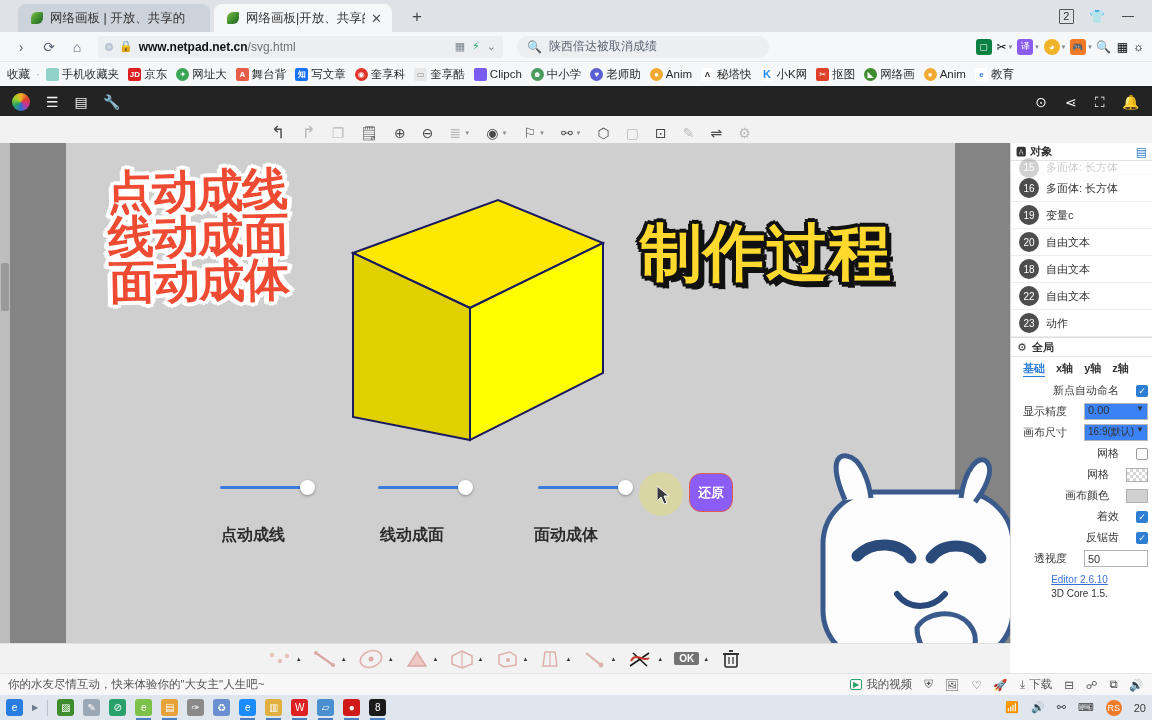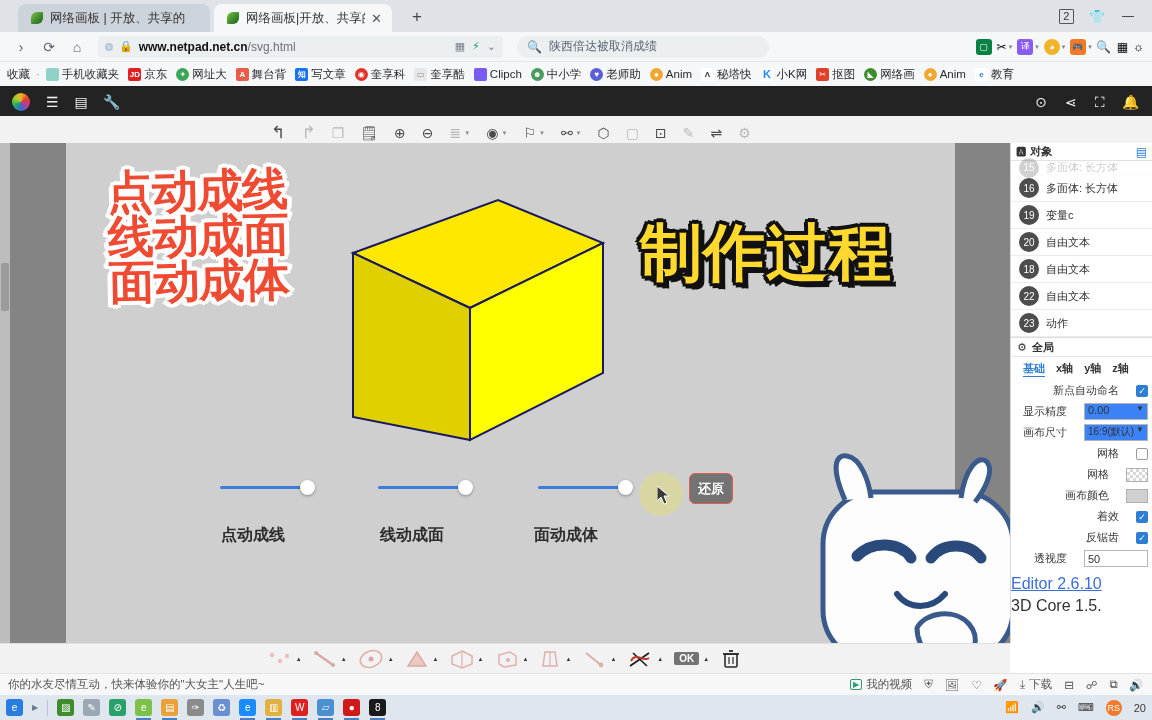--- a/index.html
+++ b/index.html
@@ -127,22 +127,22 @@
 
   
   .slider-row { position:absolute; top:480px; left:0; width:1010px; height:70px; }
   .sl { position:absolute; }
   .sl .track { position:absolute; top:6px; height:3px; background:#3b7ddd; border-radius:2px; }
   .sl .knob  { position:absolute; top:0; width:15px; height:15px; border-radius:50%;
                background:#fff; box-shadow:0 1px 3px rgba(0,0,0,.35); }
   .sl-label { position:absolute; top:45px; font-weight:bold; font-size:16px; color:#2c2c2c;
               font-family:"DejaVu Sans","Liberation Sans",sans-serif; }
   .reset-btn {
-    position:absolute; left:689px; top:473px; width:44px; height:31px;
-    background:#737373; border:1px solid #e05d52; border-radius:6px;
+    position:absolute; left:689px; top:473px; width:44px; height:39px;
+    background:#8b5cf6; border:1px solid #e05d52; border-radius:12px;
     color:#fff; font-size:13px; font-weight:bold; display:flex;
     align-items:center; justify-content:center;
     font-family:"DejaVu Sans","Liberation Sans",sans-serif;
   }
   .cursor-halo { position:absolute; left:639px; top:466px; width:44px;height:44px;border-radius:50%;
                  background:#d9d79a; opacity:.85; }
 
   
   .mascot { position:absolute; left:805px; top:452px; }
 
@@ -175,21 +175,21 @@
          display:flex;align-items:flex-start;padding:0 3px;flex:0 0 64px;}
   .sel .cv{margin-left:auto;font-size:8px;}
   .inp { width:64px;height:17px;border:1px solid #b5b5b5;background:#fff;font-size:11px;
          display:flex;align-items:center;padding:0 3px;flex:0 0 64px;}
   .swatch { width:22px;height:14px;border:1px solid #b0b0b0;flex:0 0 22px;}
   .swatch.checker{background:
       linear-gradient(45deg,#d8d8d8 25%,transparent 25%,transparent 75%,#d8d8d8 75%),
       linear-gradient(45deg,#d8d8d8 25%,transparent 25%,transparent 75%,#d8d8d8 75%);
       background-size:6px 6px; background-position:0 0,3px 3px; background-color:#fff;}
   .swatch.grey{background:#d0d0d0;}
-  .ver { text-align:left; padding:4px 4px 0 0; font-size:16px; line-height:1.35;}
+  .ver { text-align:center; padding:4px 4px 0 0; font-size:10px; line-height:1.35;}
   .ver a { color:#3a6fd8; text-decoration:underline;}
 
   
   .bottombar { position:absolute; left:0; top:643px; width:1010px; height:30px;
                background:#f2f2f2; display:flex; align-items:center; justify-content:center; gap:11px;
                border-top:1px solid #e0e0e0;}
   .bt { display:flex; align-items:center; gap:4px; }
   .bt .cv { font-size:6px; color:#333; }
   .okbadge { background:#737373; color:#fff; font-size:10px; font-weight:bold; padding:1px 5px; border-radius:2px;}
 

